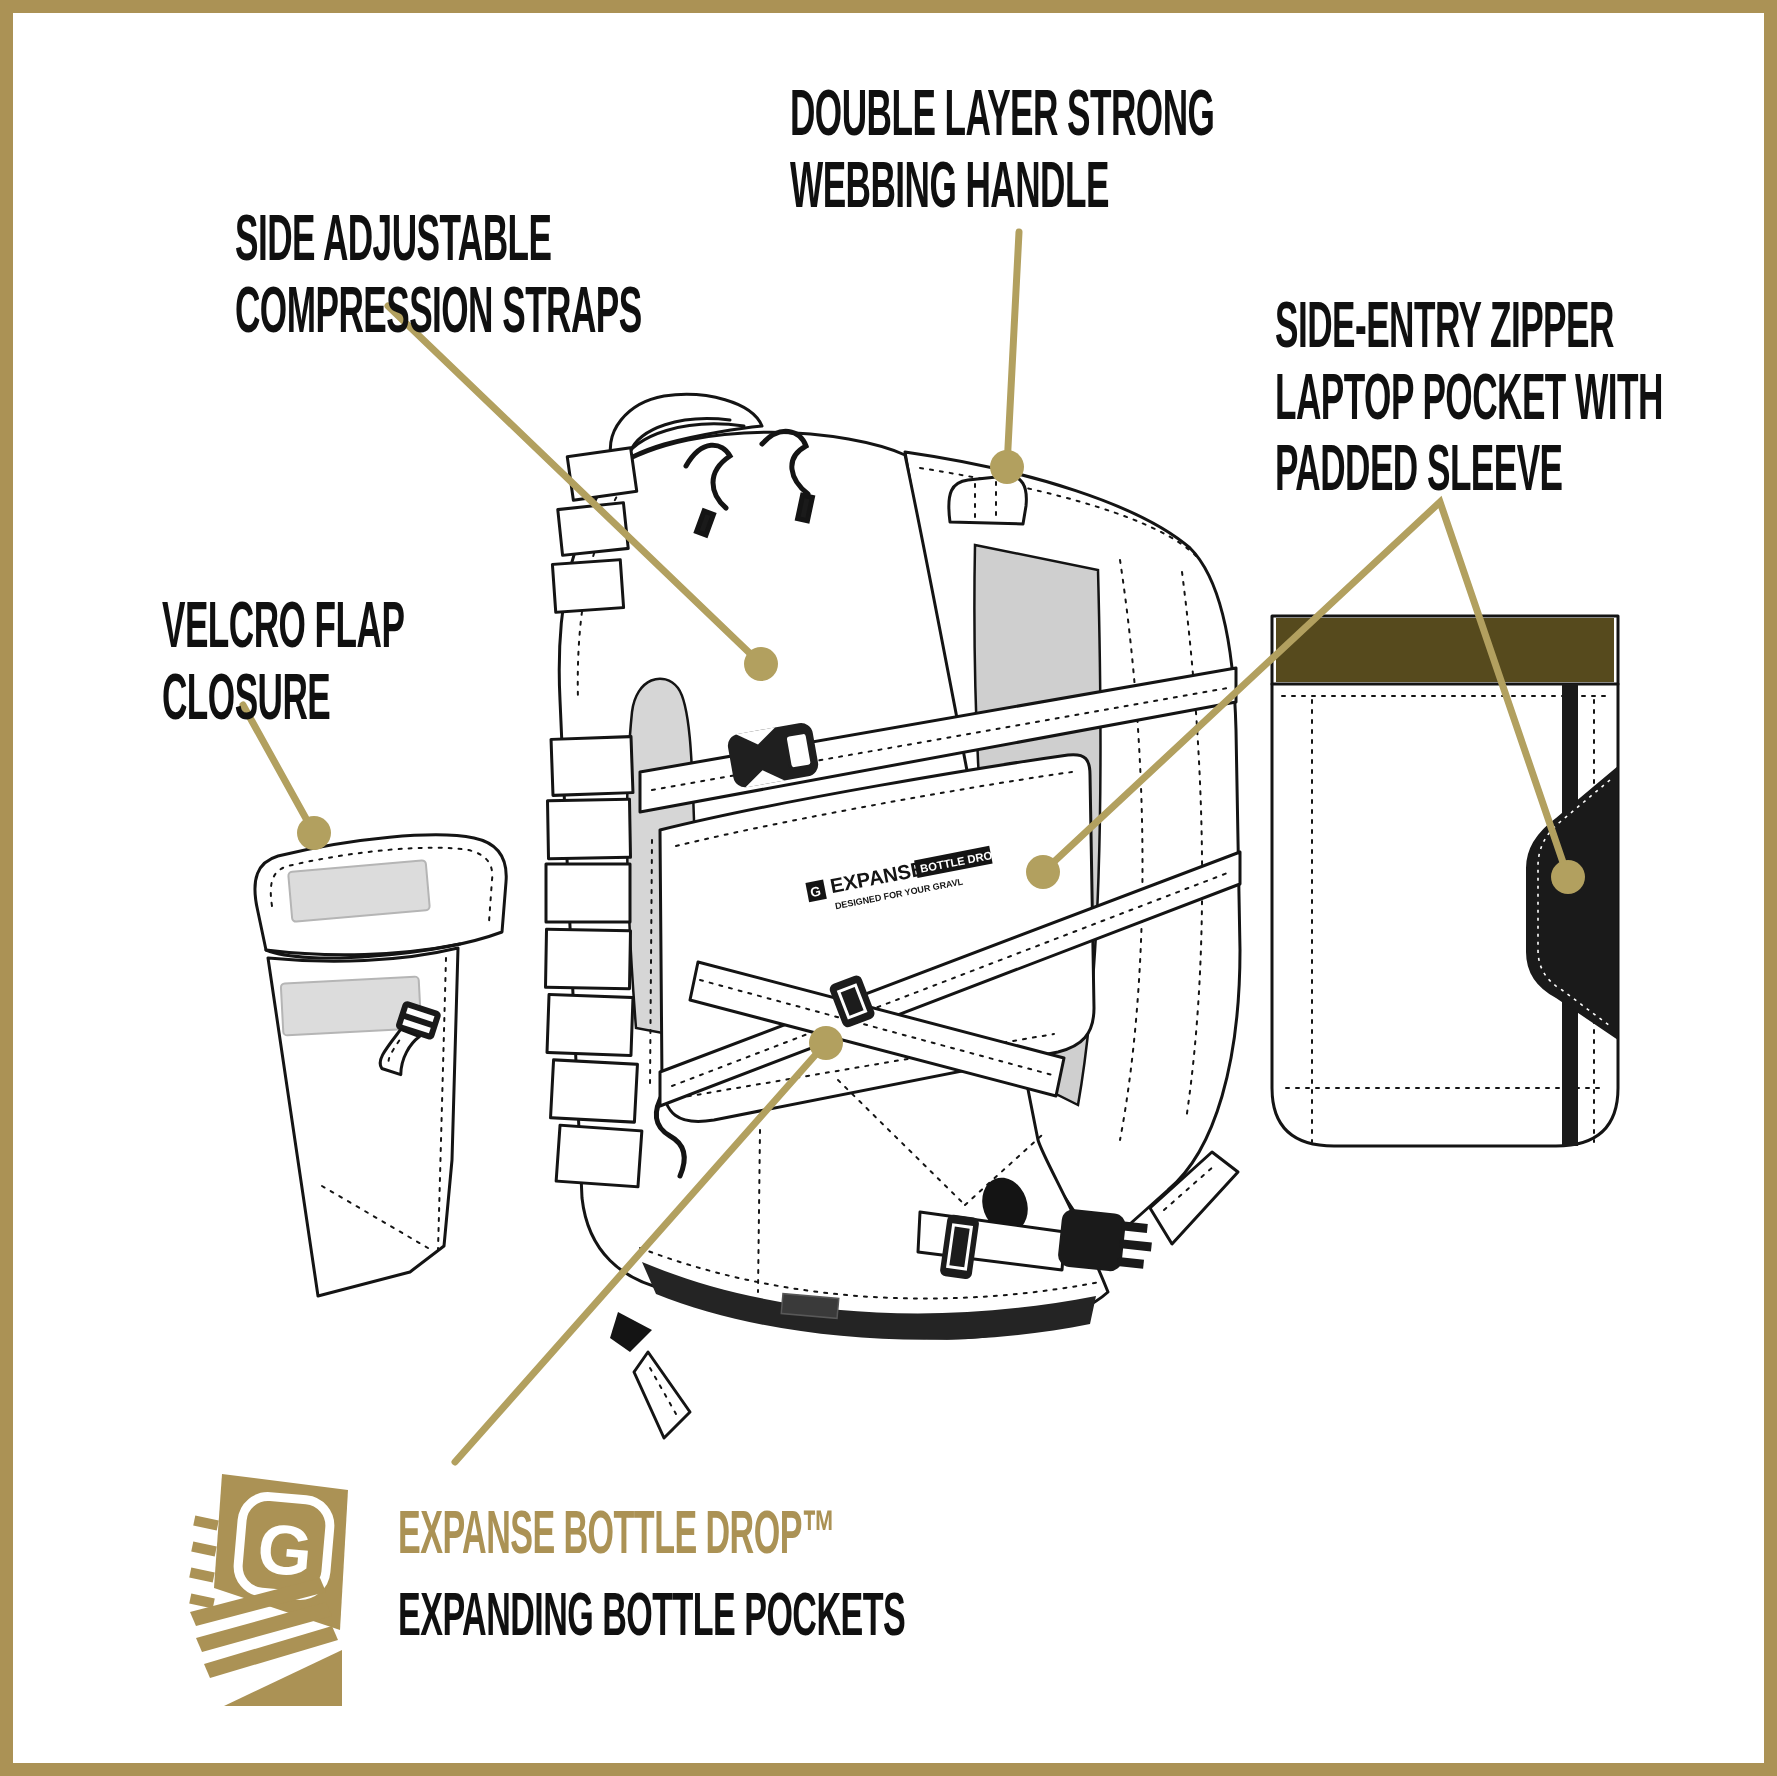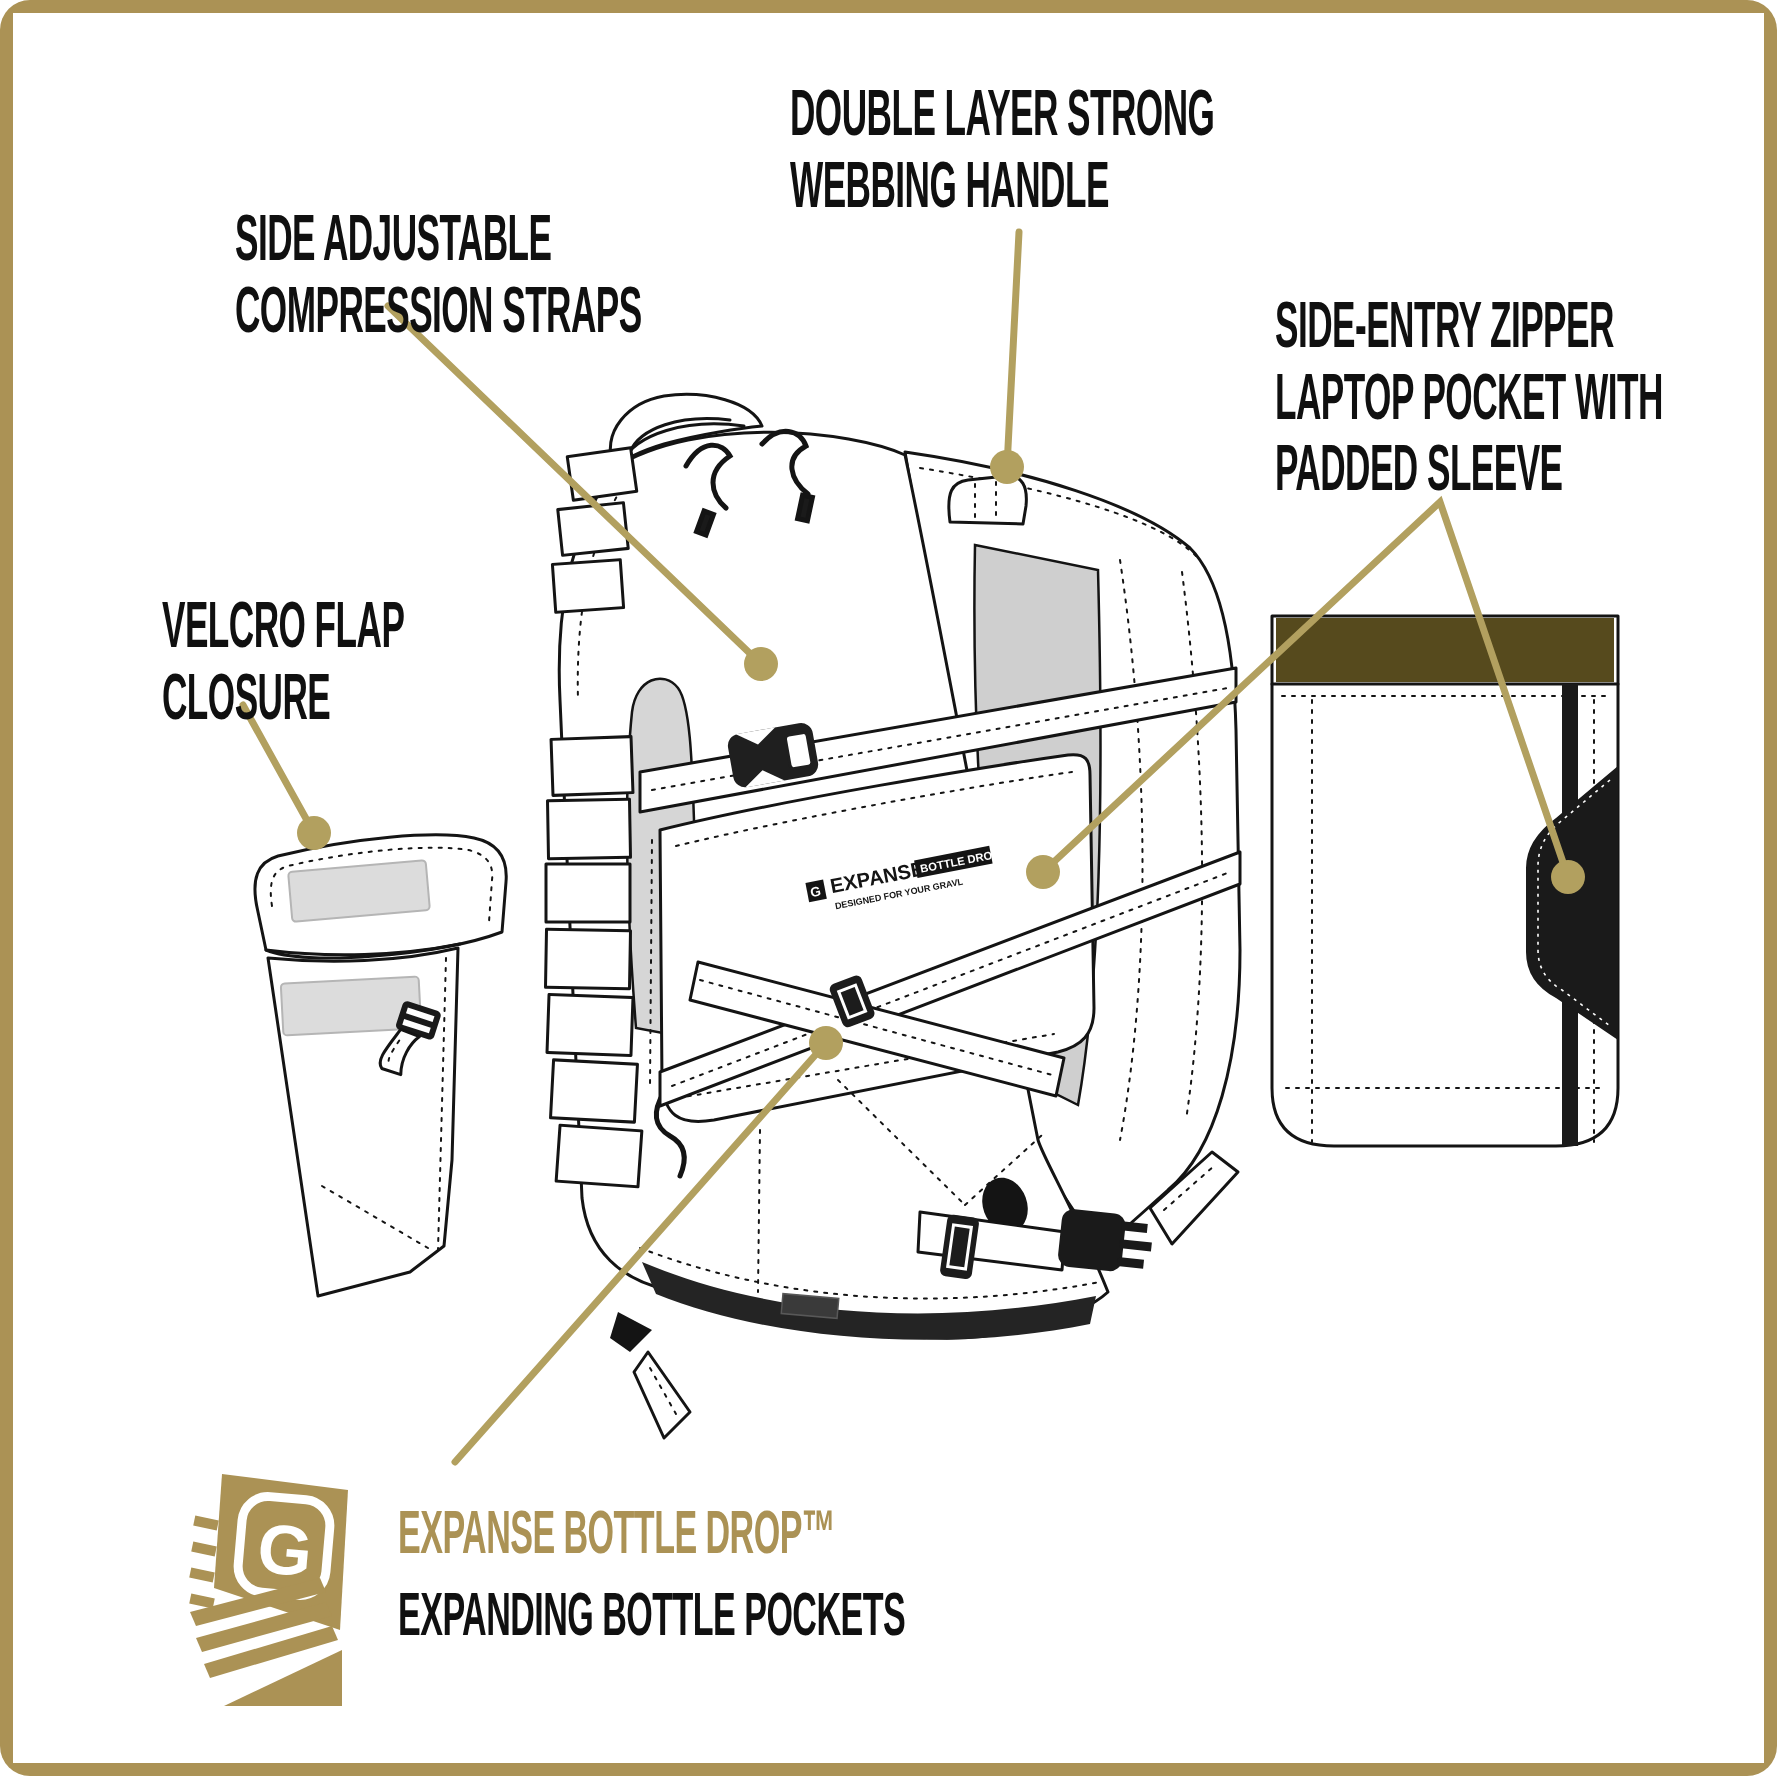--- a/index.html
+++ b/index.html
@@ -1,17 +1,17 @@
 <!DOCTYPE html>
 <html><head>
 <meta charset="utf-8">
 <style>
   html,body{margin:0;padding:0;background:#ffffff;}
   .canvas{position:relative;width:1777px;height:1776px;background:#ffffff;overflow:hidden;
-          font-family:"Liberation Sans",sans-serif;border-radius:30px;}
+          font-family:"Liberation Sans",sans-serif;}
   .frame{position:absolute;inset:0;border:13px solid #ab9255;pointer-events:none;z-index:30;}
   .label{position:absolute;font-weight:bold;color:#101010;font-size:64px;line-height:1.12;
          letter-spacing:-1px;transform:scaleX(0.55);transform-origin:left top;white-space:nowrap;z-index:20;}
   .label div{white-space:nowrap;}
   .gold-text{position:absolute;font-weight:bold;color:#ab9255;font-size:62px;line-height:1.1;
          letter-spacing:-1px;transform:scaleX(0.55);transform-origin:left top;white-space:nowrap;z-index:20;}
   .black-sub{position:absolute;font-weight:bold;color:#101010;font-size:62px;line-height:1.1;
          letter-spacing:-1px;transform:scaleX(0.55);transform-origin:left top;white-space:nowrap;z-index:20;}
   svg.art{position:absolute;left:0;top:0;z-index:10;}
   .ln{stroke:#141414;stroke-width:3;fill:none;stroke-linejoin:round;stroke-linecap:round;}

